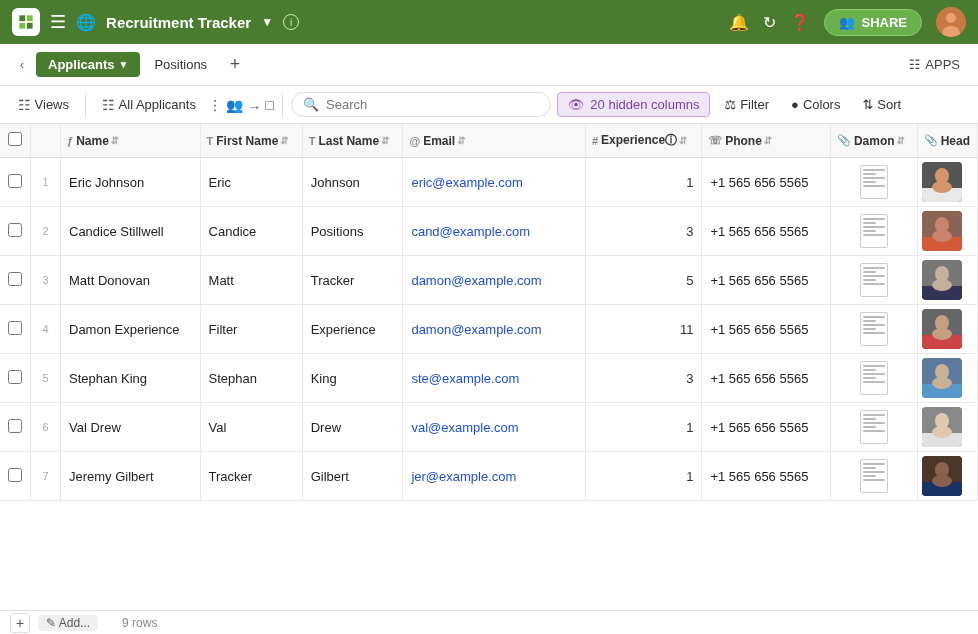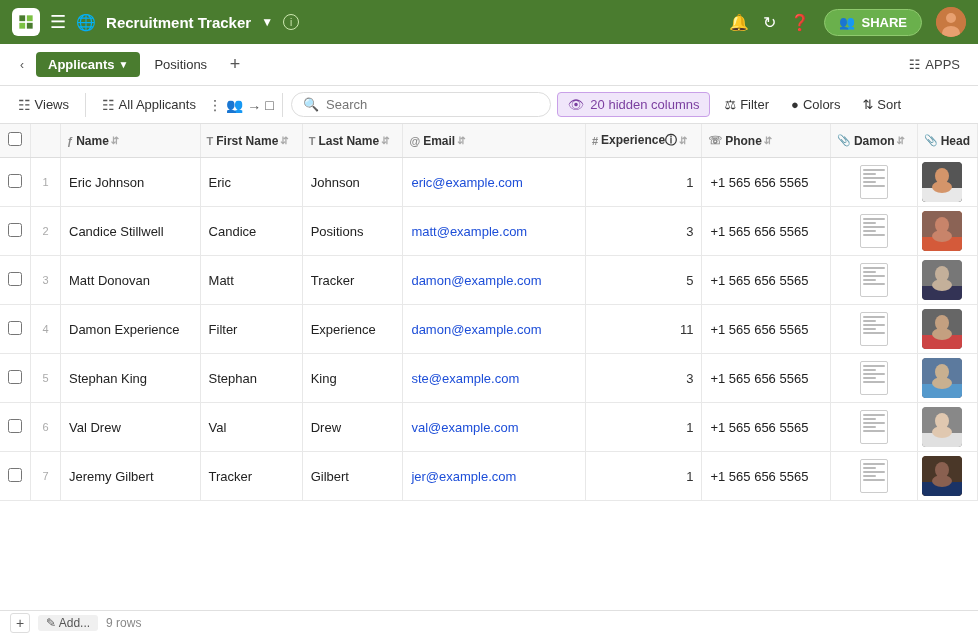--- a/index.html
+++ b/index.html
@@ -319,21 +319,21 @@
       <td class="col-name">
         <span class="link-name">Candice Stillwell</span>
       </td>
       <td class="col-firstname">
         <span>Candice</span>
       </td>
       <td class="col-lastname">
         <span>Positions</span>
       </td>
       <td class="col-email">
-        <a class="email-link" href="#">matt@example.com</a>
+        <a class="email-link" href="#">cand@example.com</a>
       </td>
       <td class="col-exp number-cell">
         <span>3</span>
       </td>
       <td class="col-phone phone-cell">
         <span>+1 565 656 5565</span>
       </td>
       <td class="col-resume resume-cell">
         <div class="resume-icon">
       <div class="resume-line"></div>
@@ -574,14 +574,14 @@
 </div>
 
 <div class="bottom-bar">
   <div class="bottom-add">
     <div class="bottom-add-icon">+</div>
   </div>
   <div class="add-label">
     <span>✎</span>
     <span>Add...</span>
   </div>
-  <div style="color:#888; margin-left:0;">9 rows</div>
+  <div style="color:#888; margin-left:16px;">9 rows</div>
 </div>
 
 </body></html>

